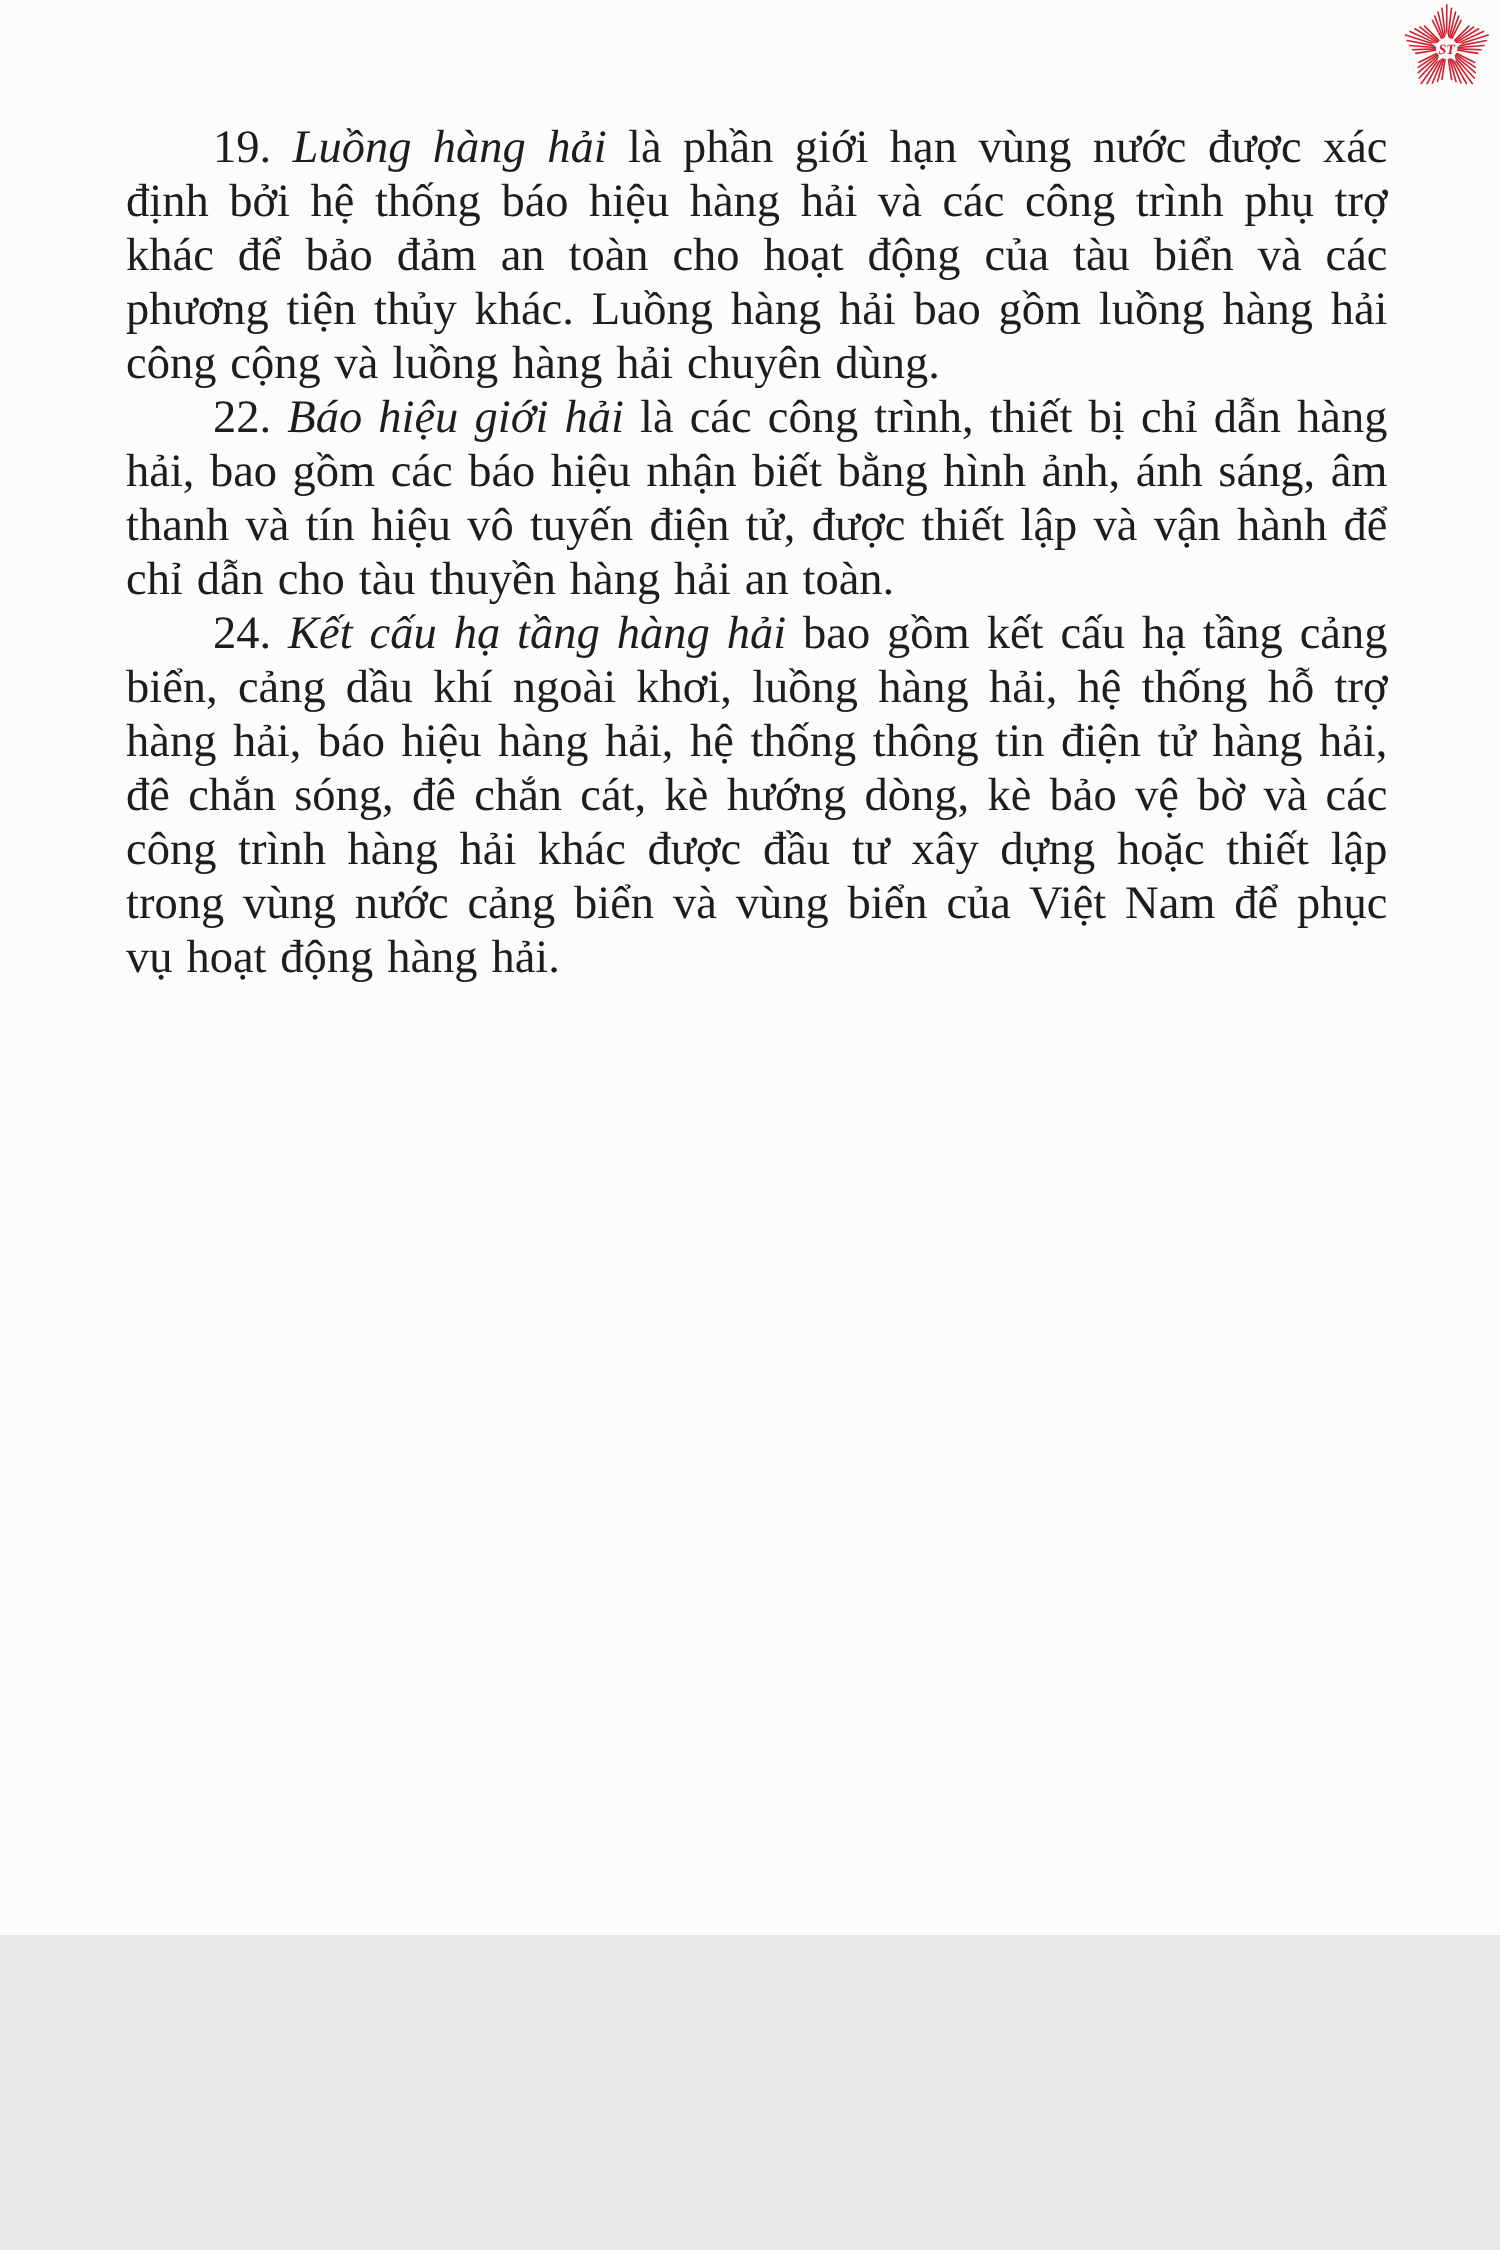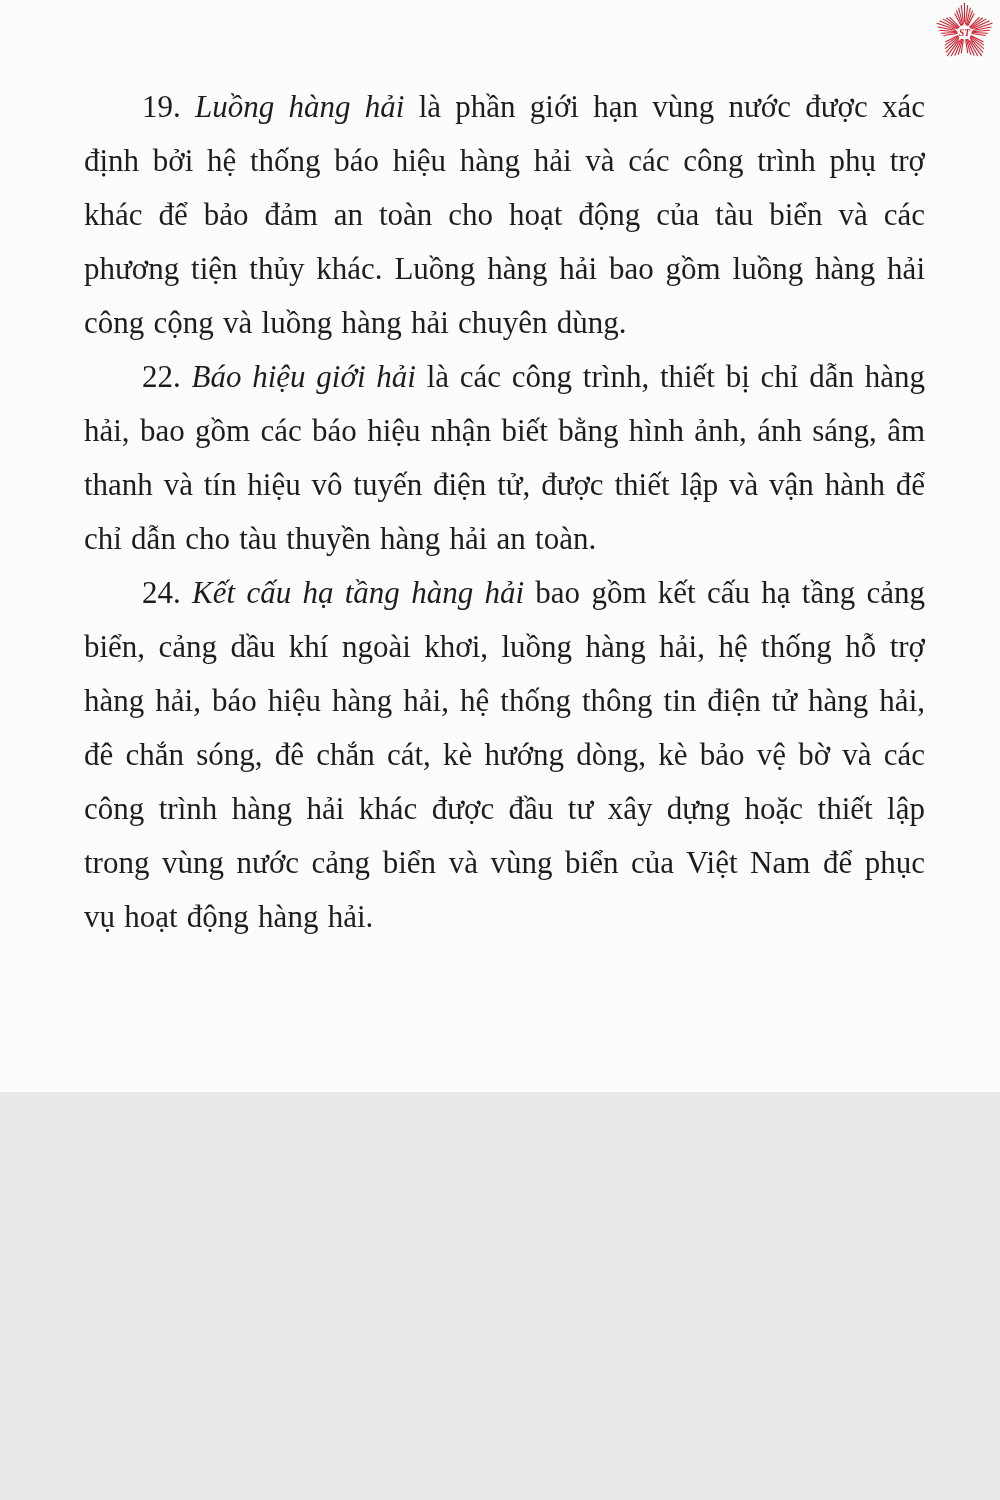--- a/index.html
+++ b/index.html
@@ -3,33 +3,33 @@
 <meta charset="utf-8">
 <style>
   html, body {
     margin: 0;
     padding: 0;
     background: #e9e9e9;
   }
   .page {
     position: relative;
     width: 1000px;
-    height: 1092px;
+    height: 1290px;
     margin: 0 auto;
     background: #fcfcfb;
     overflow: hidden;
   }
   .text-block {
     position: absolute;
     left: 84px;
     top: 80px;
     width: 841px;
     font-family: "Liberation Serif", "DejaVu Serif", serif;
     font-size: 31px;
-    line-height: 54px;
+    line-height: 36px;
     color: #1d1d1d;
     text-align: justify;
   }
   .para {
     margin: 0;
     text-indent: 58px;
     word-spacing: 1.5px;
   }
   .para .term {
     font-style: italic;

